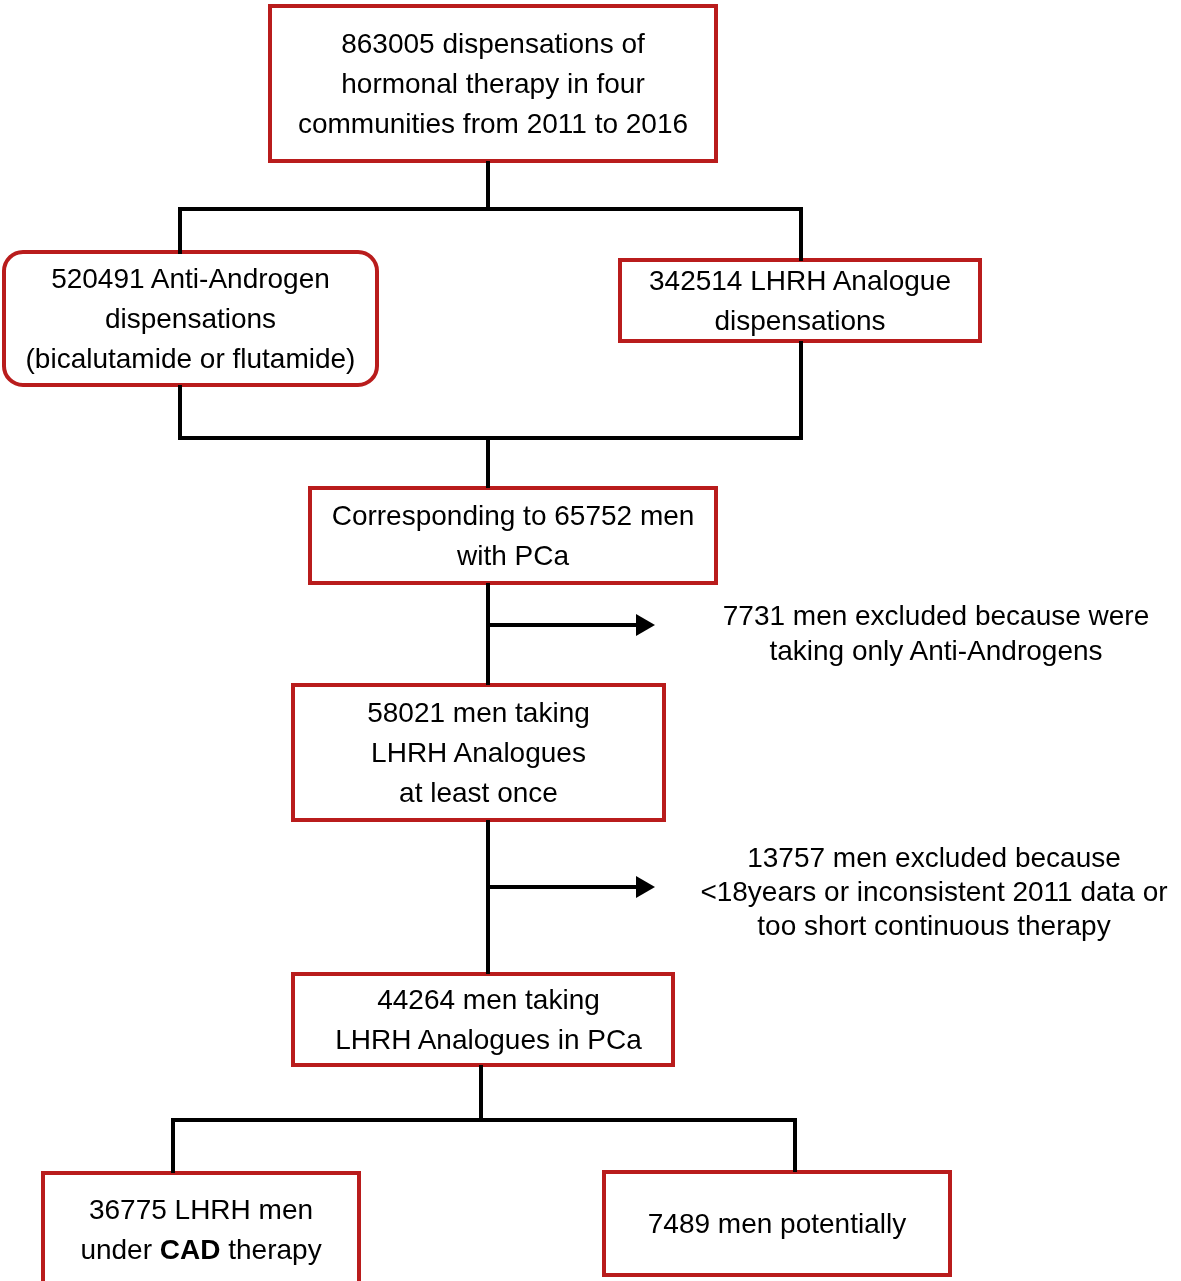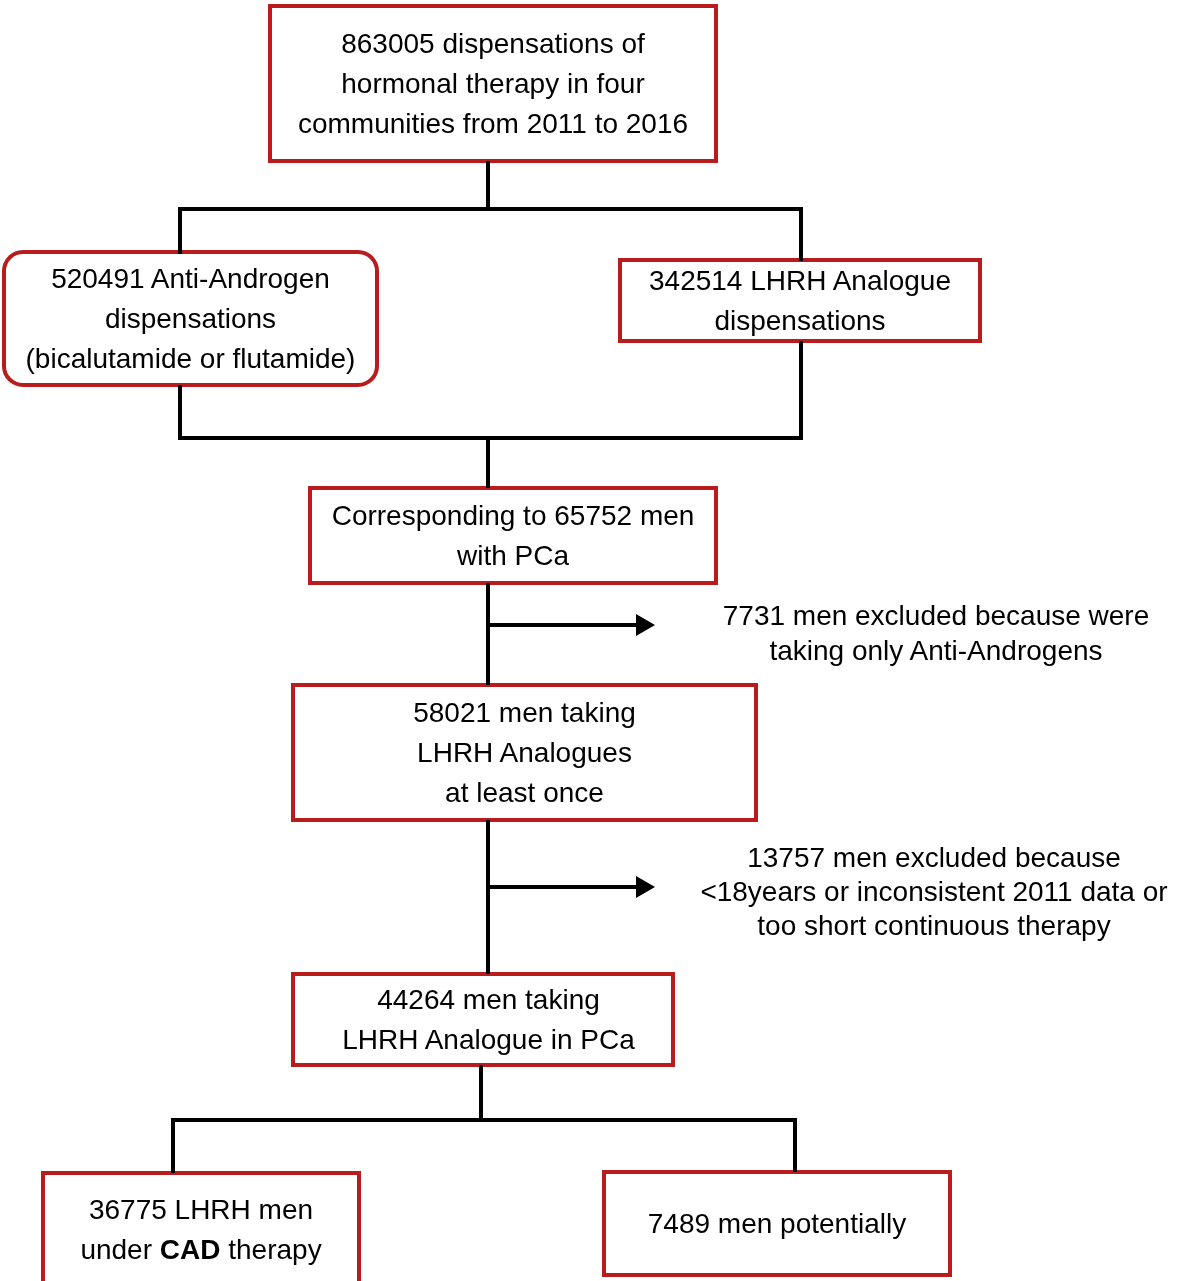--- a/index.html
+++ b/index.html
@@ -26,21 +26,21 @@
     line-height: 40px;
   }
   .box-line { white-space: nowrap; }
   .bold { font-weight: bold; }
 
   
   #box-total        { left: 268px; top: 4px;    width: 450px; height: 159px; }
   #box-antiandrogen { left: 2px;   top: 250px;  width: 377px; height: 137px; border-radius: 21px; }
   #box-lhrh         { left: 618px; top: 258px;  width: 364px; height: 85px; align-items: center;  }
   #box-pca-men      { left: 288px; top: 486px;  width: 410px; height: 99px; margin-left: 20px;  }
-  #box-lhrh-once    { left: 291px; top: 683px;  width: 467px; height: 139px; }
+  #box-lhrh-once    { left: 291px; top: 683px;  width: 375px; height: 139px; }
   #box-lhrh-pca     { left: 291px; top: 972px;  width: 384px; height: 95px; padding-left: 11px;  }
   #box-cad          { left: 41px;  top: 1171px; width: 320px; height: 118px; justify-content: center; }
   #box-iad          { left: 602px; top: 1170px; width: 350px; height: 107px; }
 
   
   .vline, .hline { position: absolute; background: #000000; }
   .vline { width: 4px; }
   .hline { height: 4px; }
 
   #v-top-drop        { left: 486px; top: 161px;  height: 50px; }
@@ -107,21 +107,21 @@
   </div>
 
   <div class="flow-box" id="box-lhrh-once">
     <div class="box-line">58021 men taking</div>
     <div class="box-line">LHRH Analogues</div>
     <div class="box-line">at least once</div>
   </div>
 
   <div class="flow-box" id="box-lhrh-pca">
     <div class="box-line">44264 men taking</div>
-    <div class="box-line">LHRH Analogue in PCa</div>
+    <div class="box-line">LHRH Analogues in PCa</div>
   </div>
 
   <div class="flow-box" id="box-cad">
     <div class="box-line">36775 LHRH men</div>
     <div class="box-line"><span>under </span><span class="bold">CAD</span><span> therapy</span></div>
   </div>
 
   <div class="flow-box" id="box-iad">
     <div class="box-line">7489 men potentially</div>
   </div>

